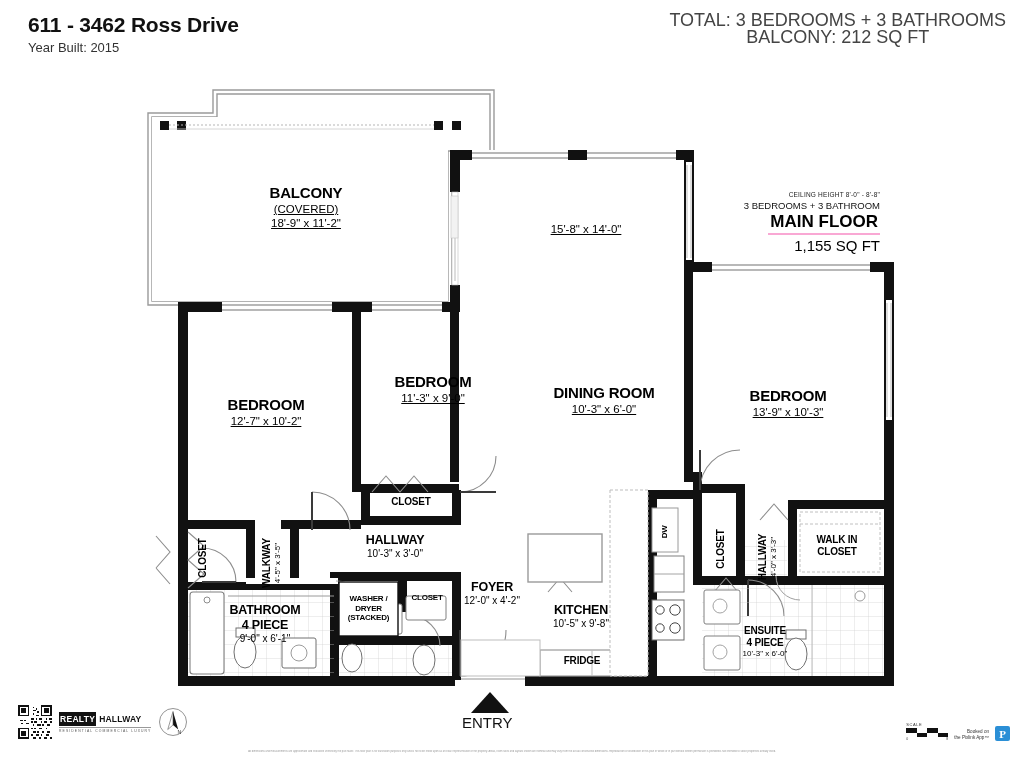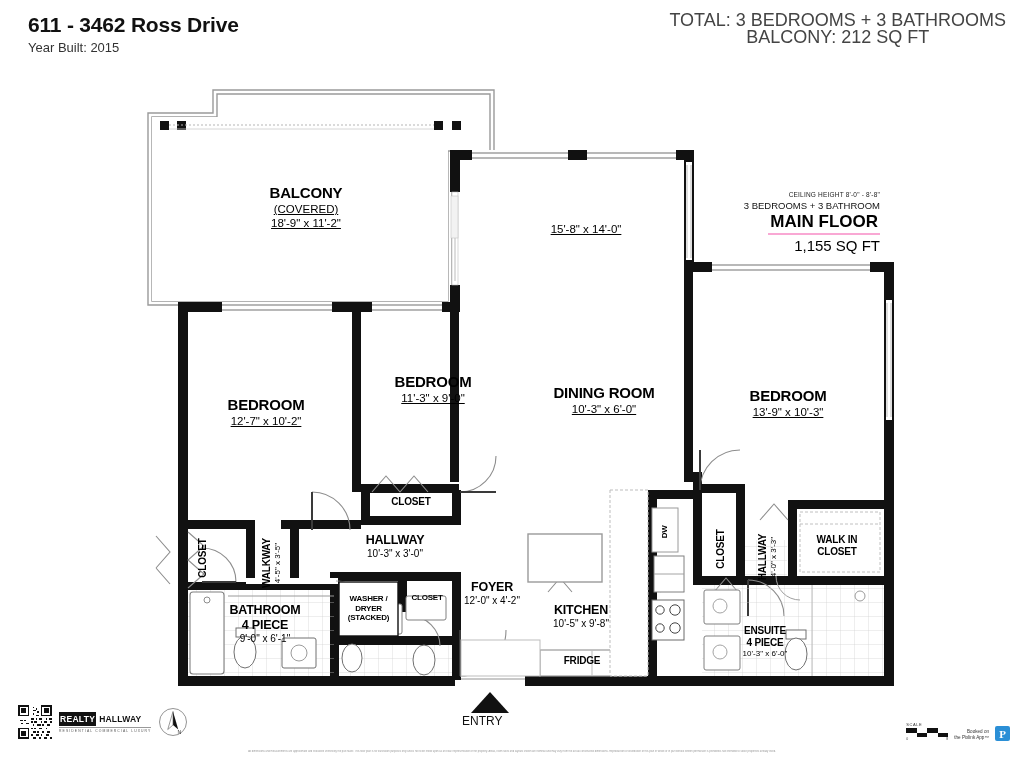--- a/index.html
+++ b/index.html
@@ -53,21 +53,21 @@
 
   
   #mainfloor-block { position: absolute; left: 700px; top: 190px; width: 180px; text-align: right; }
   #mf-ceiling { font-size: 6.5px; color: #222; letter-spacing: .2px; line-height: 9px; }
   #mf-beds { font-size: 9.5px; color: #111; line-height: 13px; }
   #mf-title { font-size: 17px; font-weight: bold; color: #000; line-height: 20px;
               display: inline-block; border-bottom: 2px solid #f9a8d4; padding: 0 2px 1px 2px; }
   #mf-area { font-size: 15px; color: #000; line-height: 19px; margin-top: 1px; }
 
   
-  #entry-label { position: absolute; left: 462px; top: 714px; font-size: 12px; color: #111; }
+  #entry-label { position: absolute; left: 462px; top: 714px; font-size: 15px; color: #111; }
   #entry-tri {
     position: absolute; left: 471px; top: 692px;
     width: 0; height: 0; border-left: 19px solid transparent;
     border-right: 19px solid transparent; border-bottom: 21px solid #111;
   }
   #dev-line {
     position: absolute; left: 0; right: 0; top: 735px; text-align: center;
     font-size: 9.5px; color: #222;
   }
   #disclaimer {

